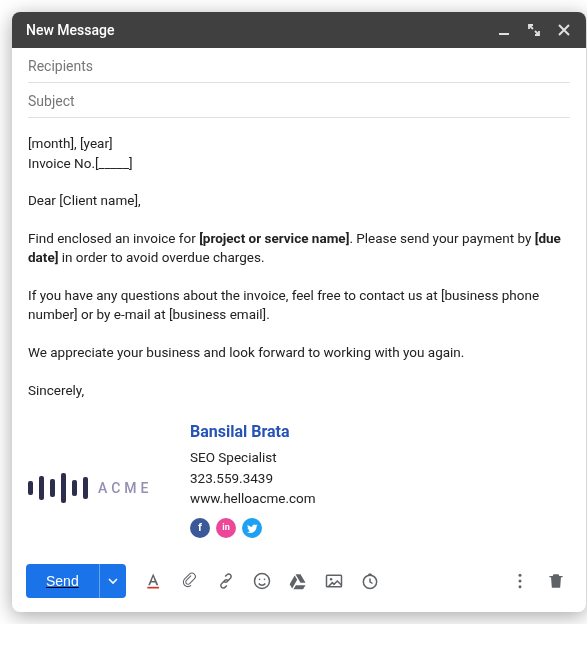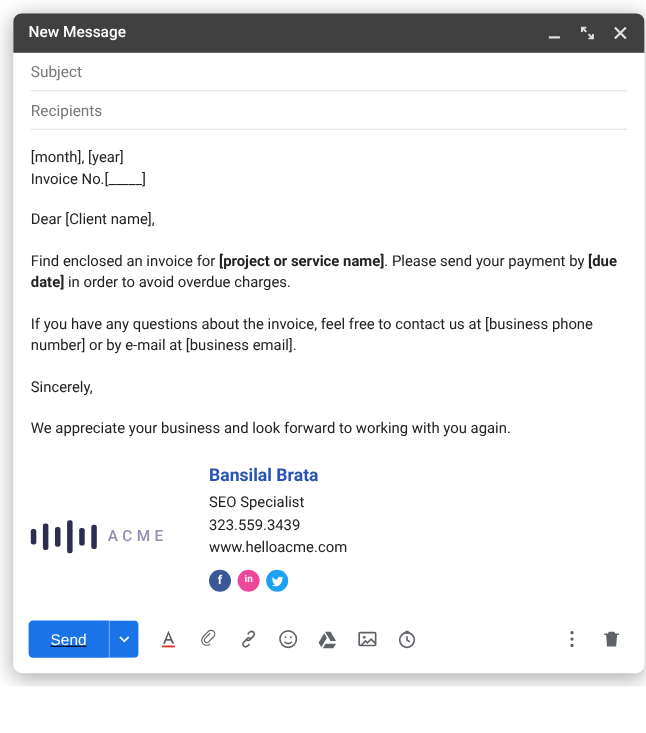--- a/index.html
+++ b/index.html
@@ -87,34 +87,34 @@
         </svg>
     </div>
     <div class="winbtn">
       <svg width="12" height="12" viewBox="0 0 12 12">
           <path d="M1 1l10 10M11 1L1 11" stroke="currentColor" stroke-width="2"></path>
         </svg>
     </div>
   </div>
 
   <div class="fields">
+    <div class="field">Recipients</div>
     <div class="field">Subject</div>
-    <div class="field">Recipients</div>
   </div>
 
   <div class="body-area">
     <p class="tight">[month], [year]</p>
     <p>Invoice No.[_____]</p>
     <p>Dear [Client name],</p>
     <p>
       <span>Find enclosed an invoice for </span><b>[project or service name]</b><span>. Please send your payment by </span><b>[due date]</b><span> in order to avoid overdue charges.</span>
     </p>
     <p>If you have any questions about the invoice, feel free to contact us at [business phone number] or by e-mail at [business email].</p>
+    <p>We appreciate your business and look forward to working with you again.</p>
     <p>Sincerely,</p>
-    <p>We appreciate your business and look forward to working with you again.</p>
 
     <div class="sig">
       <div class="sig-logo">
         <div class="bars">
           <span style="height:14px"></span>
             <span style="height:24px"></span>
             <span style="height:18px"></span>
             <span style="height:30px"></span>
             <span style="height:16px"></span>
             <span style="height:22px"></span>

